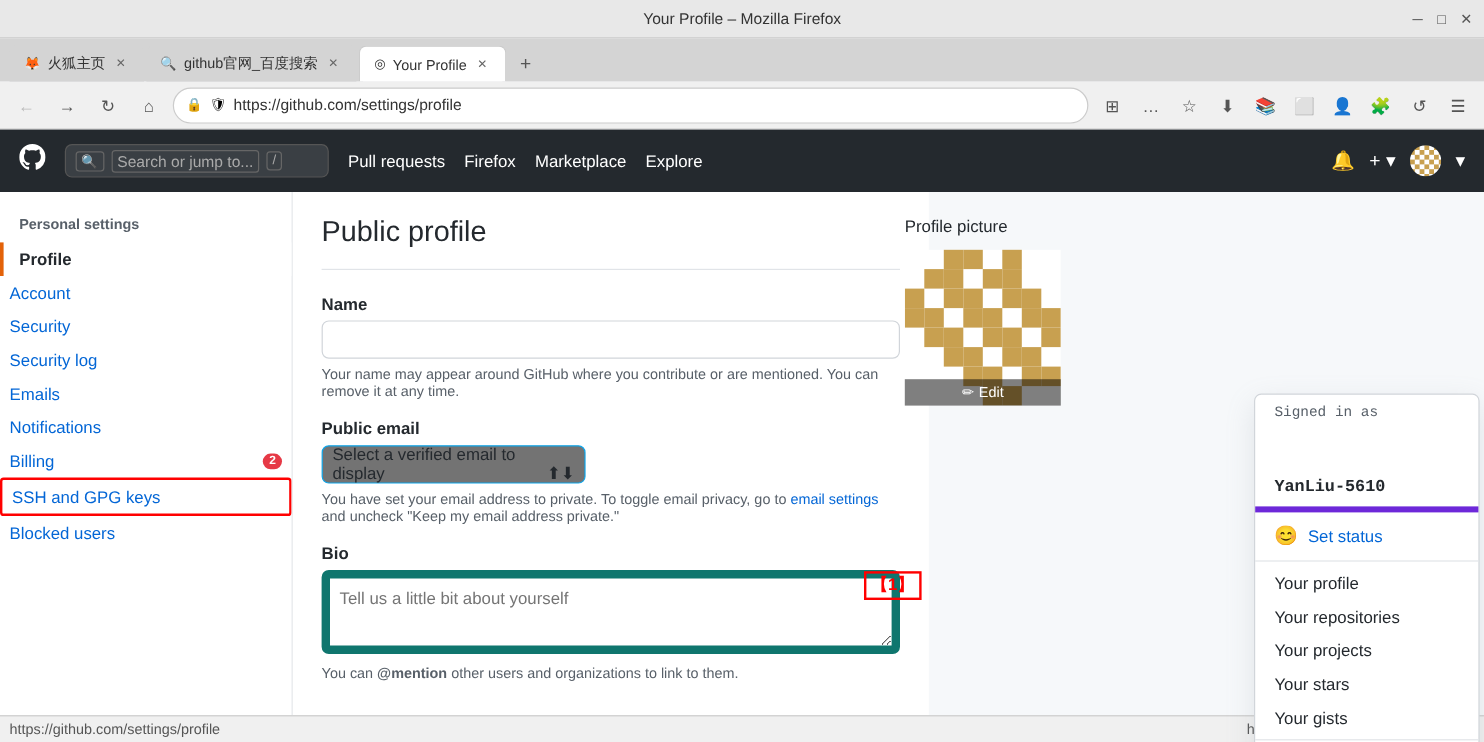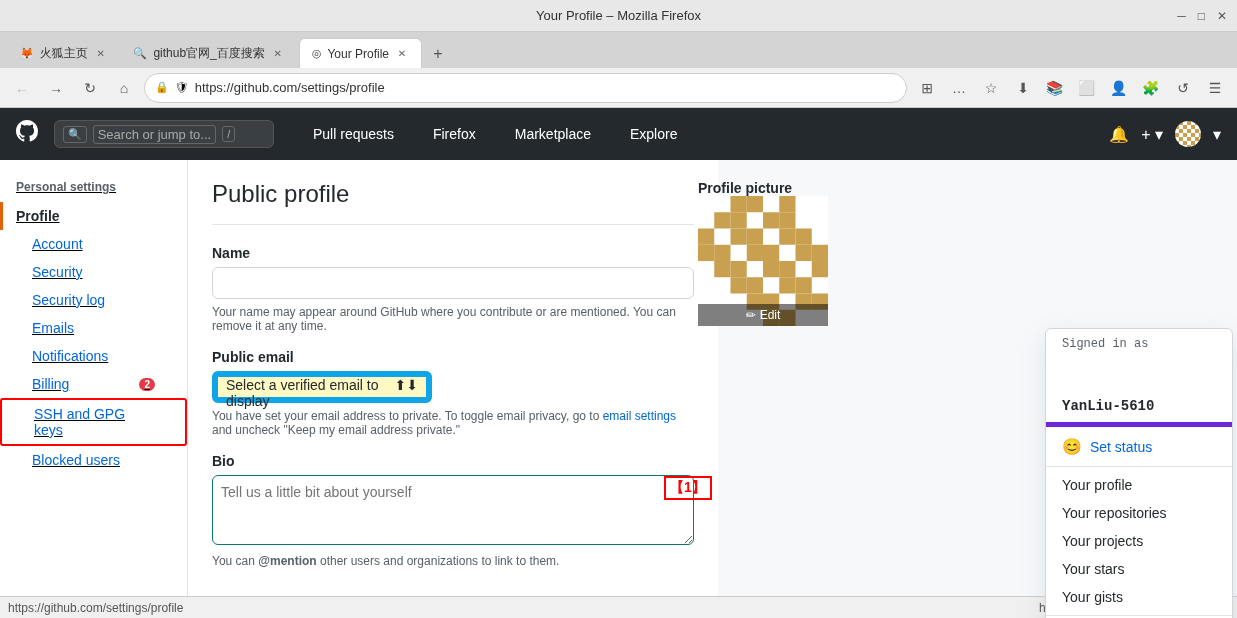--- a/index.html
+++ b/index.html
@@ -124,56 +124,55 @@
       width: 220px;
       display: flex;
       align-items: center;
       padding: 0 8px;
       gap: 6px;
       color: #aaa;
       font-size: 13px;
     }
     .gh-search span { font-size: 11px; border: 1px solid #666; border-radius: 3px; padding: 1px 4px; color: #aaa; }
     .gh-nav { display: flex; gap: 16px; align-items: center; }
-    .gh-nav a { color: #fff; text-decoration: none; font-size: 14px; font-weight: 500; margin-left: 23px; }
+    .gh-nav a { color: #fff; text-decoration: none; font-size: 14px; font-weight: 500; }
     .gh-header-right { margin-left: auto; display: flex; align-items: center; gap: 12px; }
     .gh-header-icon { color: #fff; font-size: 16px; cursor: pointer; }
     .gh-avatar { width: 26px; height: 26px; background: #c8a050; border-radius: 50%; cursor: pointer; display: flex; align-items: center; justify-content: center; overflow: hidden; }
     .gh-avatar-pixel {
       width: 26px; height: 26px;
       background: repeating-conic-gradient(#c8a050 0% 25%, #fff 0% 50%) 0 0 / 8px 8px;
     }
 
     
     .main-content {
       display: flex;
       height: calc(618px - 32px - 36px - 40px - 52px);
       overflow: hidden;
     }
 
     
     .sidebar {
-      width: 188px;
+      width: 244px;
       background: #fff;
       border-right: 1px solid #e1e4e8;
       padding: 16px 0;
       overflow-y: auto;
       flex-shrink: 0;
-      text-decoration: underline;
     }
     .sidebar-heading {
       font-size: 12px;
       font-weight: 600;
       color: #586069;
       padding: 4px 16px 8px;
       text-transform: none;
     }
     .sidebar-item {
       display: block;
-      padding: 6px 32px;
+      padding: 6px 8px;
       font-size: 14px;
       color: #0366d6;
       text-decoration: none;
       cursor: pointer;
     }
     .sidebar-item.active {
       font-weight: 600;
       color: #24292e;
       background: #fff;
       border-left: 3px solid #e36209;
@@ -209,47 +208,48 @@
       padding: 0 8px;
       font-size: 14px;
       color: #24292e;
       outline: none;
     }
     .form-help { font-size: 12px; color: #586069; margin-top: 6px; }
     .form-help a { color: #0366d6; text-decoration: none; }
     .form-select {
       width: 220px;
       height: 32px;
-      border: 6px solid #0ea5e9;
+      border: 1px solid #0ea5e9;
       border-radius: 6px;
       padding: 0 8px;
       font-size: 14px;
       color: #24292e;
-      background: #fef9c3;
-      display: flex;
-      align-items: flex-start;
+      background: #737373;
+      display: flex;
+      align-items: flex-end;
       justify-content: space-between;
       cursor: pointer;
     }
     .form-textarea {
       width: 100%;
       height: 70px;
-      border: 1px solid #0f766e;
+      border: 7px solid #0f766e;
       border-radius: 6px;
       padding: 8px;
       font-size: 14px;
       color: #aaa;
       resize: vertical;
       outline: none;
       font-family: inherit;
     }
     .profile-picture-label {
       font-size: 14px;
-      font-weight: 700;
+      font-weight: 400;
       color: #24292e;
+      margin-bottom: 12px;
     }
     .profile-picture-wrapper {
       position: relative;
       width: 130px;
       height: 130px;
     }
     .edit-btn {
       position: absolute;
       bottom: 0;
       left: 0;

